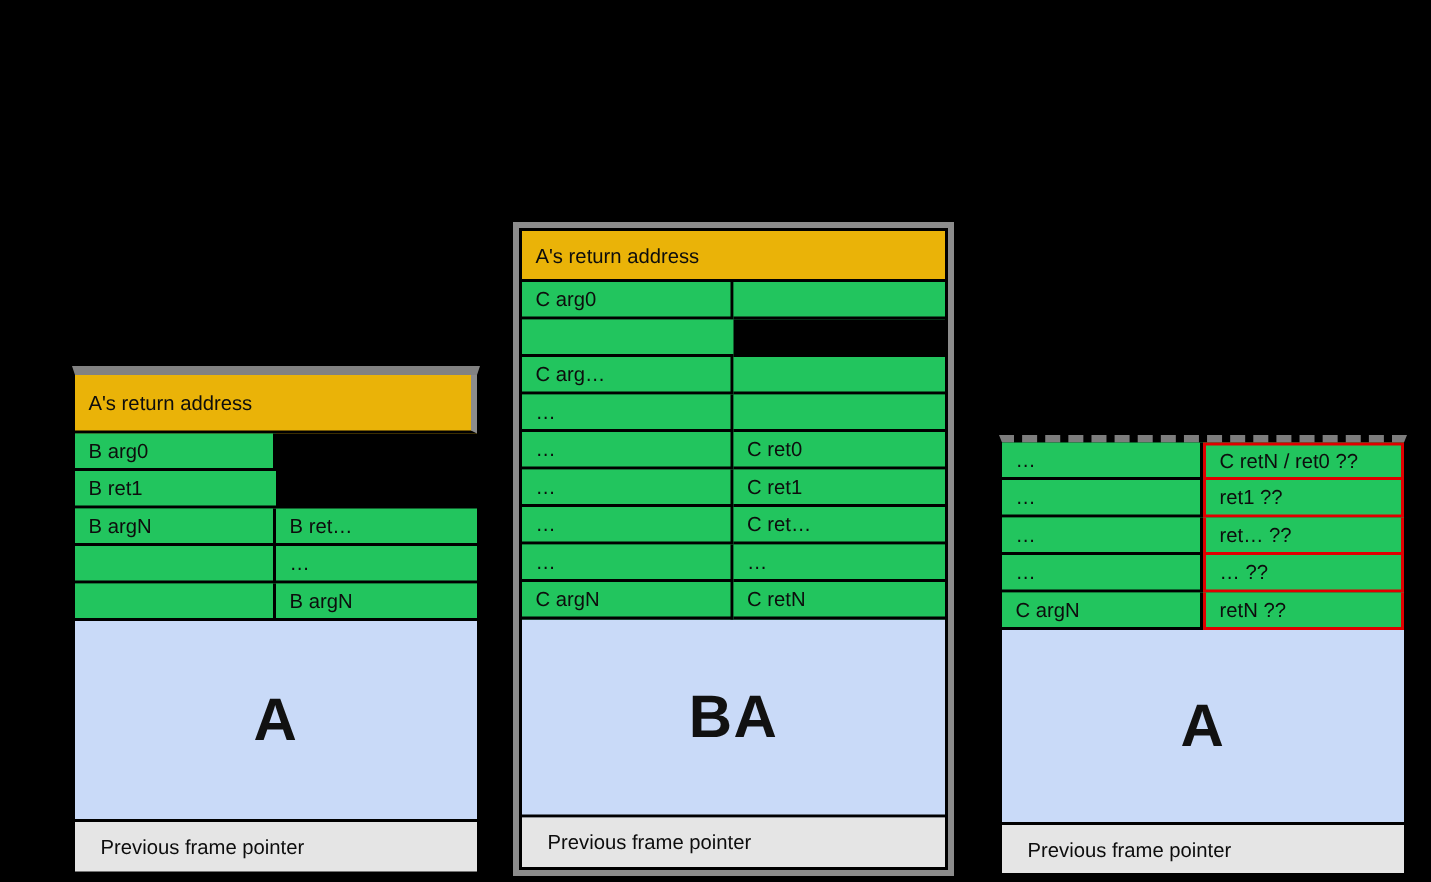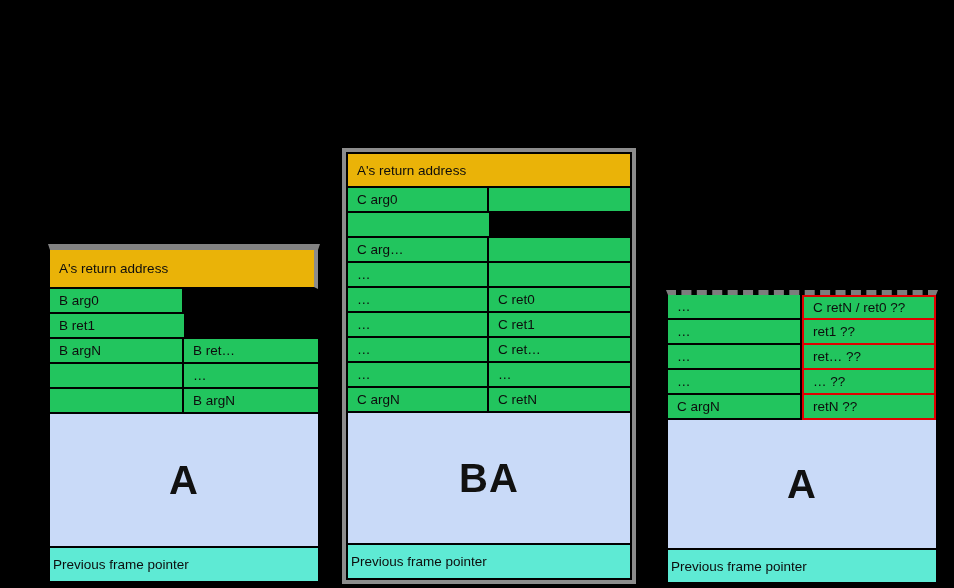--- a/index.html
+++ b/index.html
@@ -37,22 +37,22 @@
   .big{
     background:#c9daf8;display:flex;align-items:center;justify-content:center;
     font-weight:bold;font-size:40px;letter-spacing:1px;
     border-bottom:2px solid #000;color:#111;
   }
   .t1 .big{height:132px;}
   .t2 .big{height:130px;}
   .t3 .big{height:128px;}
 
   .pfp{
-    background:#5eead4;display:flex;align-items:center;
-    padding:0 3px;font-size:13.5px;
+    background:#e5e5e5;display:flex;align-items:center;
+    padding:0 17px;font-size:13.5px;
   }
   .t1 .pfp{height:33px;}
   .t2 .pfp{height:33px;}
   .t3 .pfp{height:32px;}
 </style>
 </head>
 <body>
 
 <div class="stack t1">
   <div class="hdr">

